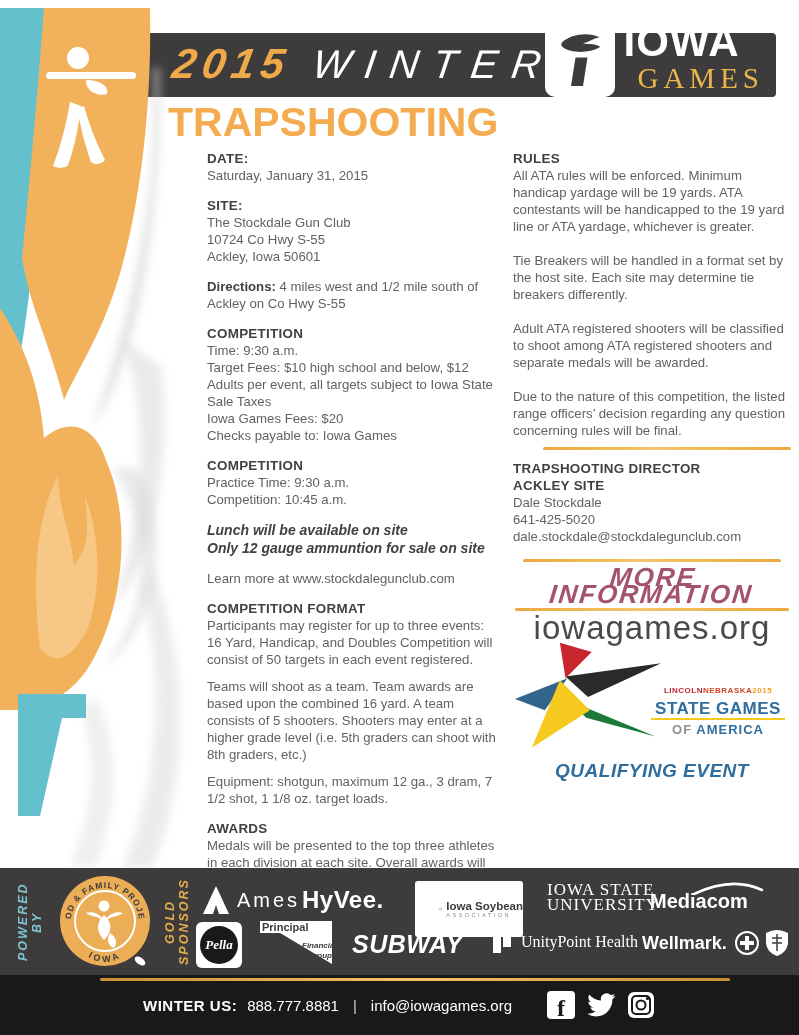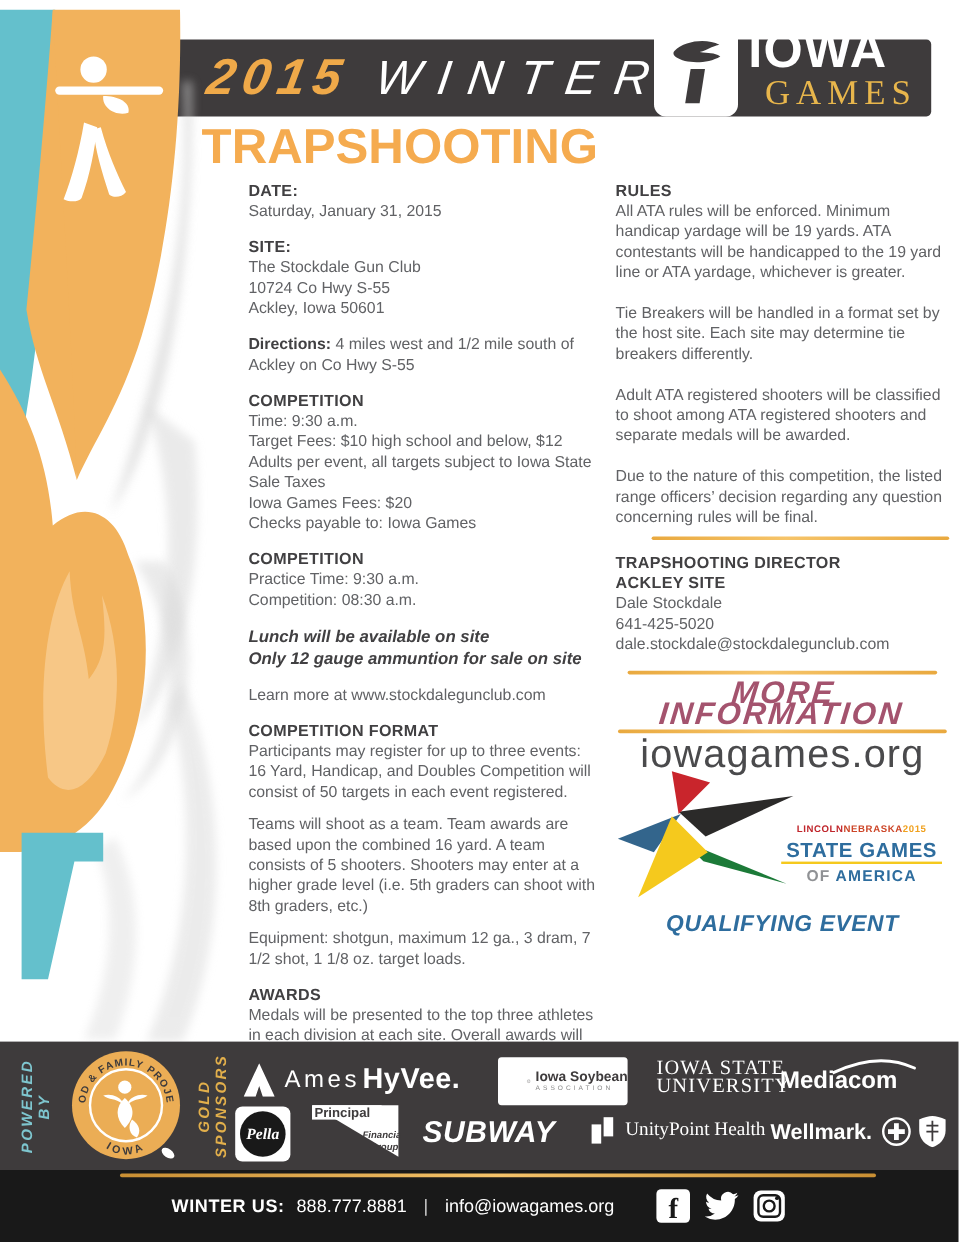--- a/index.html
+++ b/index.html
@@ -60,21 +60,21 @@
   .vlabel{position:absolute;writing-mode:vertical-rl;transform:rotate(180deg);
           font-style:italic;font-weight:bold;font-size:12.5px;letter-spacing:2px;height:92px;
           text-align:center;}
   .v-powered{left:16px;top:8px;color:#7EC6CF;}
   .v-gold{left:163px;top:8px;color:#E2AF4B;}
   .ff-logo{position:absolute;left:58px;top:5px;}
   .sp{position:absolute;white-space:nowrap;}
   .sp-ames{left:203px;top:18px;display:flex;align-items:center;}
   .ames-txt{font-size:20px;letter-spacing:3px;margin-left:8px;}
   .sp-hyvee{left:302px;top:18px;font-size:24px;font-weight:800;letter-spacing:.5px;}
-  .sp-soy{left:415px;top:13px;width:108px;height:40px;background:#fff;border-radius:3px;
+  .sp-soy{left:415px;top:13px;width:108px;height:56px;background:#fff;border-radius:3px;
           color:#3E3B3C;display:flex;align-items:center;padding-left:24px;box-sizing:border-box;}
   .soy-txt1{font-size:11.5px;font-weight:bold;line-height:12px;}
   .soy-txt2{font-size:5.5px;letter-spacing:2.5px;color:#8a8a8a;}
   .sp-isu{left:547px;top:14px;font-family:"Liberation Serif",serif;line-height:15px;
           letter-spacing:1px;}
   .isu1{font-size:17px;}.isu2{font-size:17px;}
   .sp-mediacom{left:650px;top:22px;font-size:20px;font-weight:800;}
   .mediacom-arc{position:absolute;left:44px;top:-10px;}
   .sp-pella{left:196px;top:54px;width:46px;height:46px;background:#fff;border-radius:6px;
             display:flex;align-items:center;justify-content:center;}
@@ -180,21 +180,21 @@
     <div class="sec">
       <div class="h">COMPETITION</div>
       <div>Time: 9:30 a.m.</div>
       <div>Target Fees: $10 high school and below, $12 Adults per event, all targets subject to Iowa State Sale Taxes</div>
       <div>Iowa Games Fees: $20</div>
       <div>Checks payable to: Iowa Games</div>
     </div>
     <div class="sec">
       <div class="h">COMPETITION</div>
       <div>Practice Time: 9:30 a.m.</div>
-      <div>Competition: 08:30 a.m.</div>
+      <div>Competition: 10:45 a.m.</div>
     </div>
     <div class="sec notice">
       <div>Lunch will be available on site</div>
       <div>Only 12 gauge ammuntion for sale on site</div>
     </div>
     <div class="sec">Learn more at www.stockdalegunclub.com</div>
     <div class="sec">
       <div class="h">COMPETITION FORMAT</div>
       <p class="p" style="margin-bottom:10px">Participants may register for up to three events: 16 Yard, Handicap, and Doubles Competition will consist of 50 targets in each event registered.</p>
       <p class="p" style="margin-bottom:10px">Teams will shoot as a team.  Team awards are based upon the combined 16 yard.  A team consists of 5 shooters. Shooters may enter at a higher grade level (i.e. 5th graders can shoot with 8th graders, etc.)</p>

